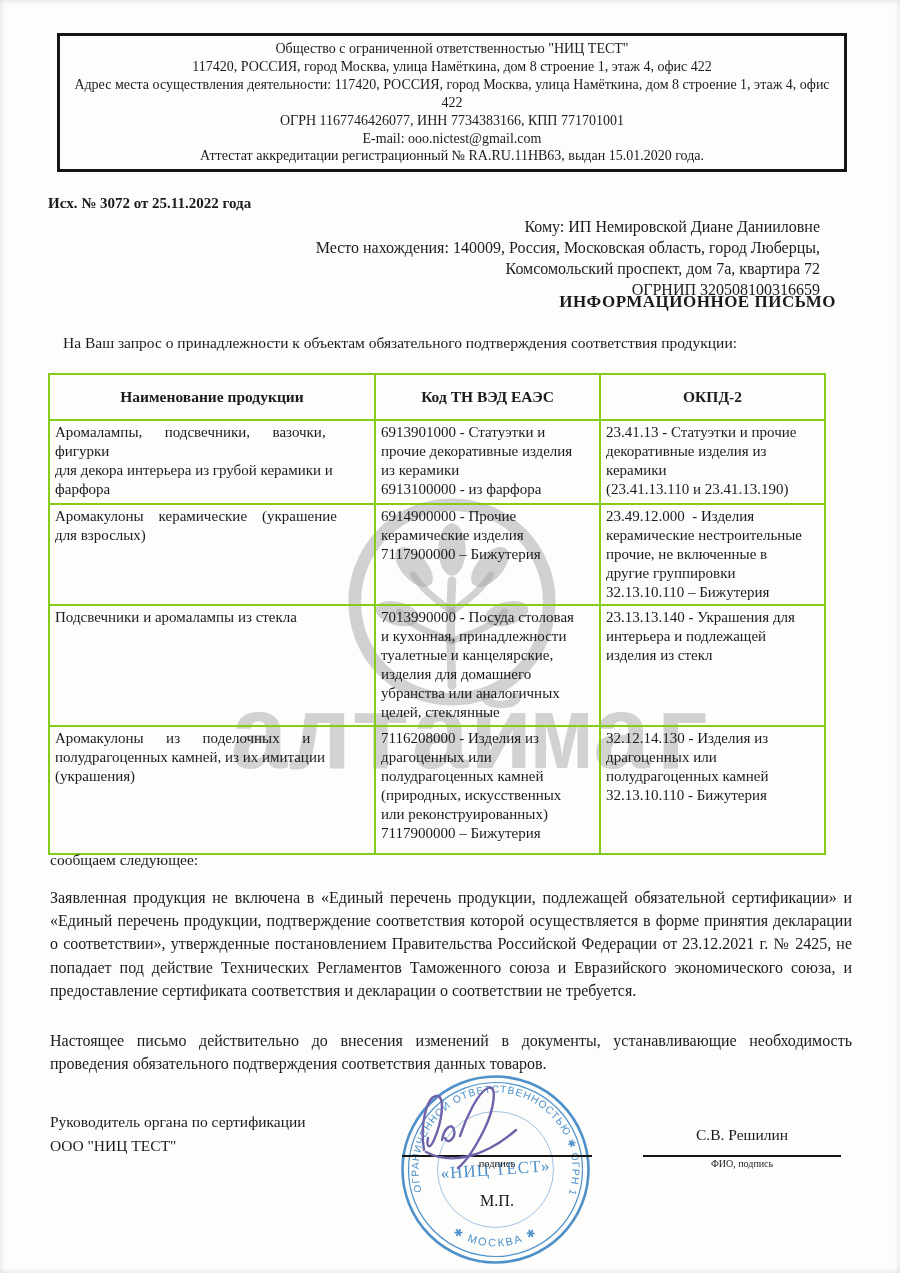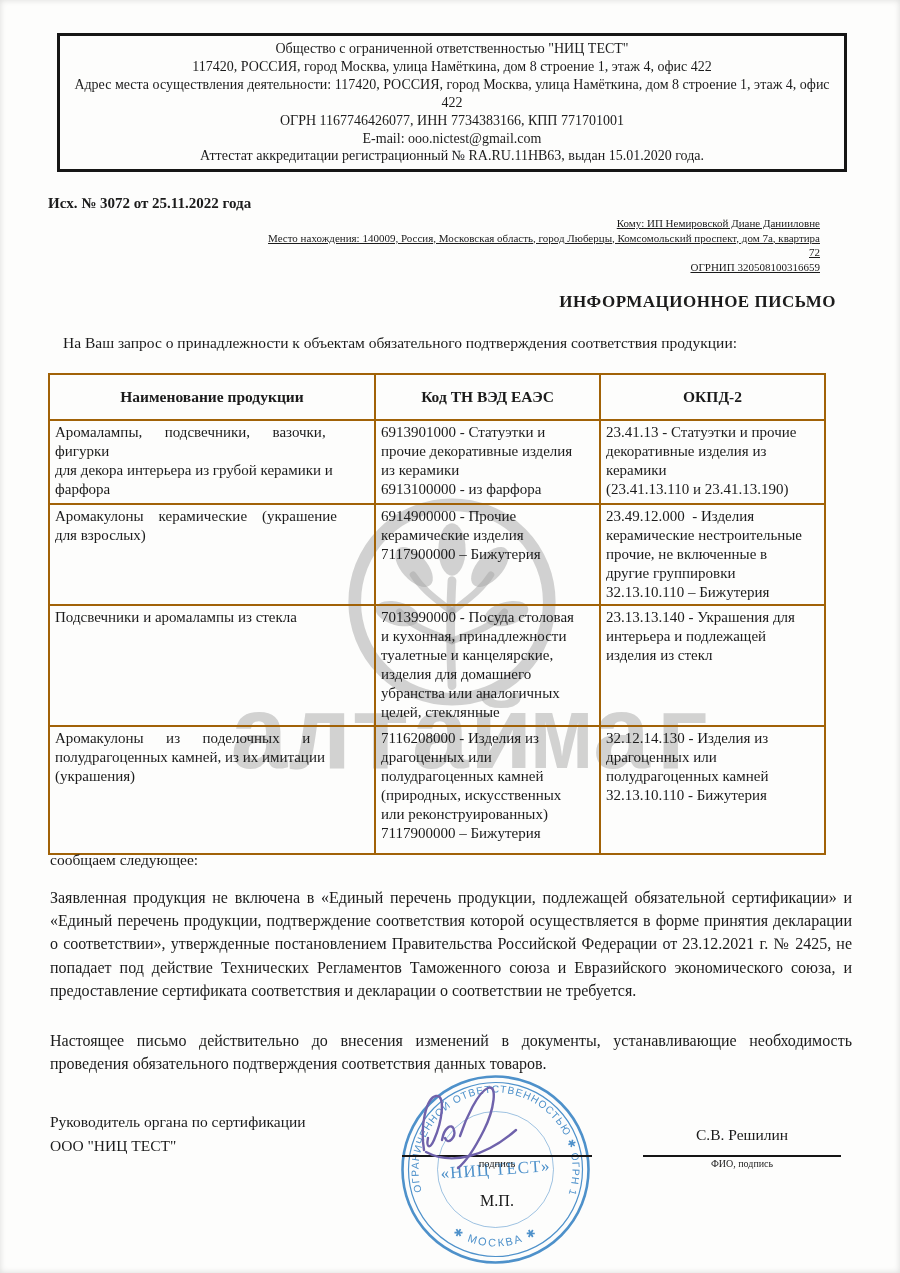--- a/index.html
+++ b/index.html
@@ -14,28 +14,28 @@
   .wm-tagline{left:240px;top:772px;width:460px;text-align:center;
               font-family:"Liberation Sans", sans-serif;font-size:31px;
               letter-spacing:3px;color:rgba(150,150,150,.5);}
   .wm-logo{left:345px;top:495px;}
   
   .letterhead{position:absolute;z-index:1;left:57px;top:33px;width:772px;
               border:3px solid #161616;padding:4px 6px;text-align:center;
               font-size:14px;line-height:1.28;}
   .outgoing{position:absolute;z-index:1;left:48px;top:167px;font-weight:bold;font-size:15px;margin-top:28px;}
   .recipient{position:absolute;z-index:1;left:262px;top:216px;width:558px;
-             text-align:right;font-size:11px;line-height:1.32;text-decoration:underline;}
+             text-align:right;font-size:16px;line-height:1.32;}
   .doc-title{position:absolute;z-index:1;left:48px;top:292px;width:788px;
              text-align:right;font-weight:bold;font-size:17px;letter-spacing:.5px;}
   .intro{position:absolute;z-index:1;left:50px;top:334px;width:802px;font-size:15.5px;margin-left:13px;}
   
   table.prod{position:absolute;z-index:1;left:48px;top:373px;width:776px;
              border-collapse:collapse;font-size:15px;table-layout:fixed;}
-  .prod th,.prod td{border:2px solid #a16207;vertical-align:top;
+  .prod th,.prod td{border:2px solid #84cc16;vertical-align:top;
                     padding:2px 5px;line-height:1.27;}
   .prod th{height:40px;vertical-align:middle;text-align:center;font-size:15.5px;}
   .prod td{white-space:pre-wrap;}
   .prod td.c1{text-align:justify;}
   .r1 td{height:78px;border-radius:27px;} .r2 td{height:93px;} .r3 td{height:108px;} .r4 td{height:122px;border-radius:20px;}
   
   .after-table{position:absolute;z-index:1;left:50px;top:851px;font-size:15.5px;}
   .p1{position:absolute;z-index:1;left:50px;top:886px;width:802px;font-size:16px;
       line-height:1.45;text-align:justify;}
   .p2{position:absolute;z-index:1;left:50px;top:1030px;width:802px;font-size:16px;

